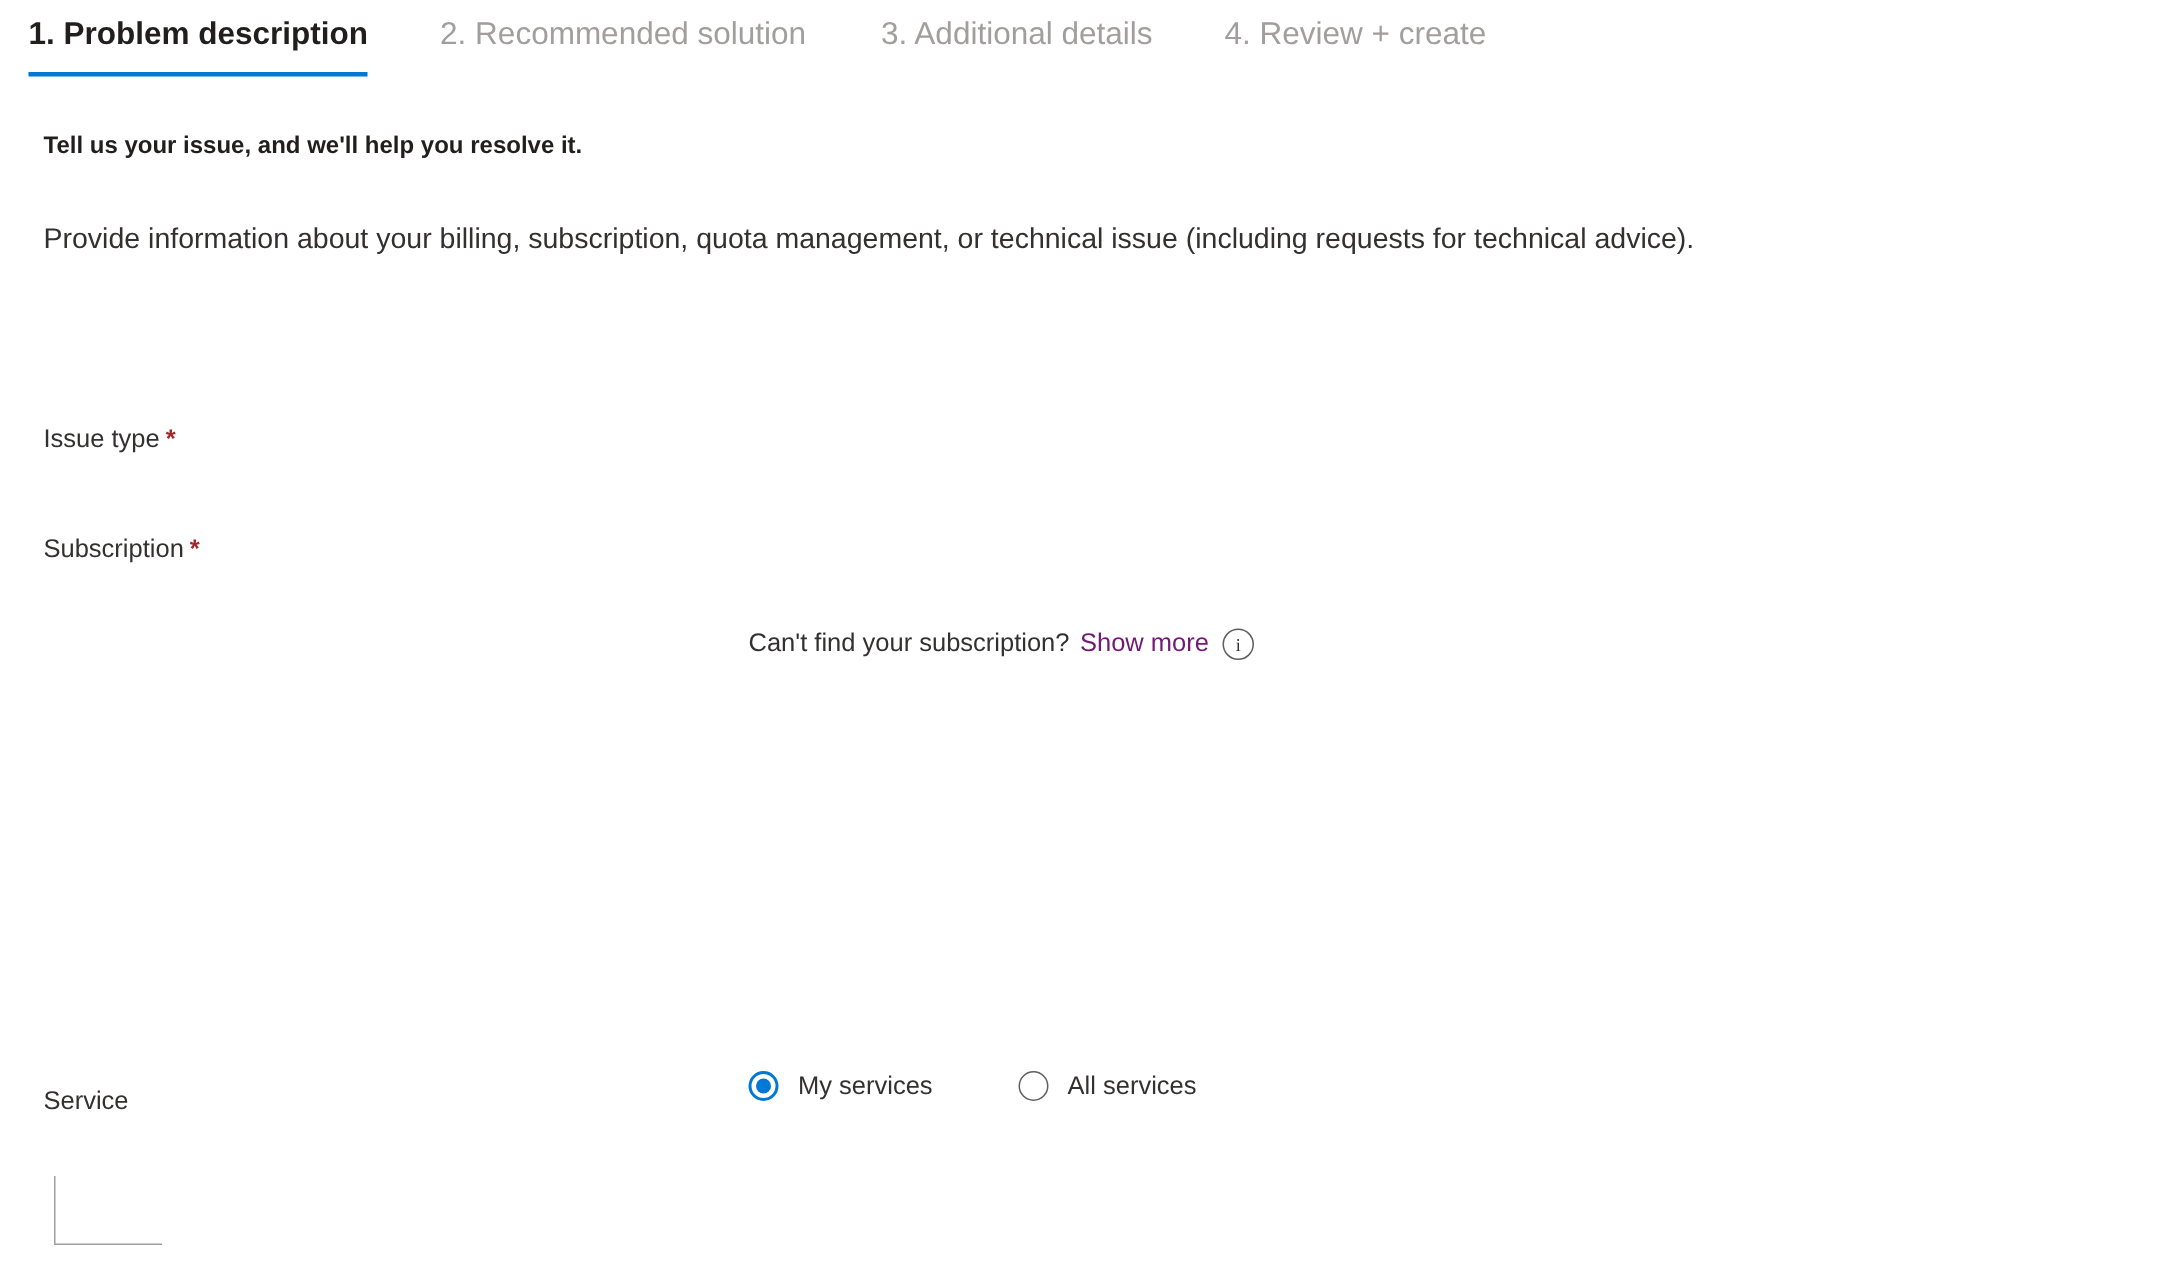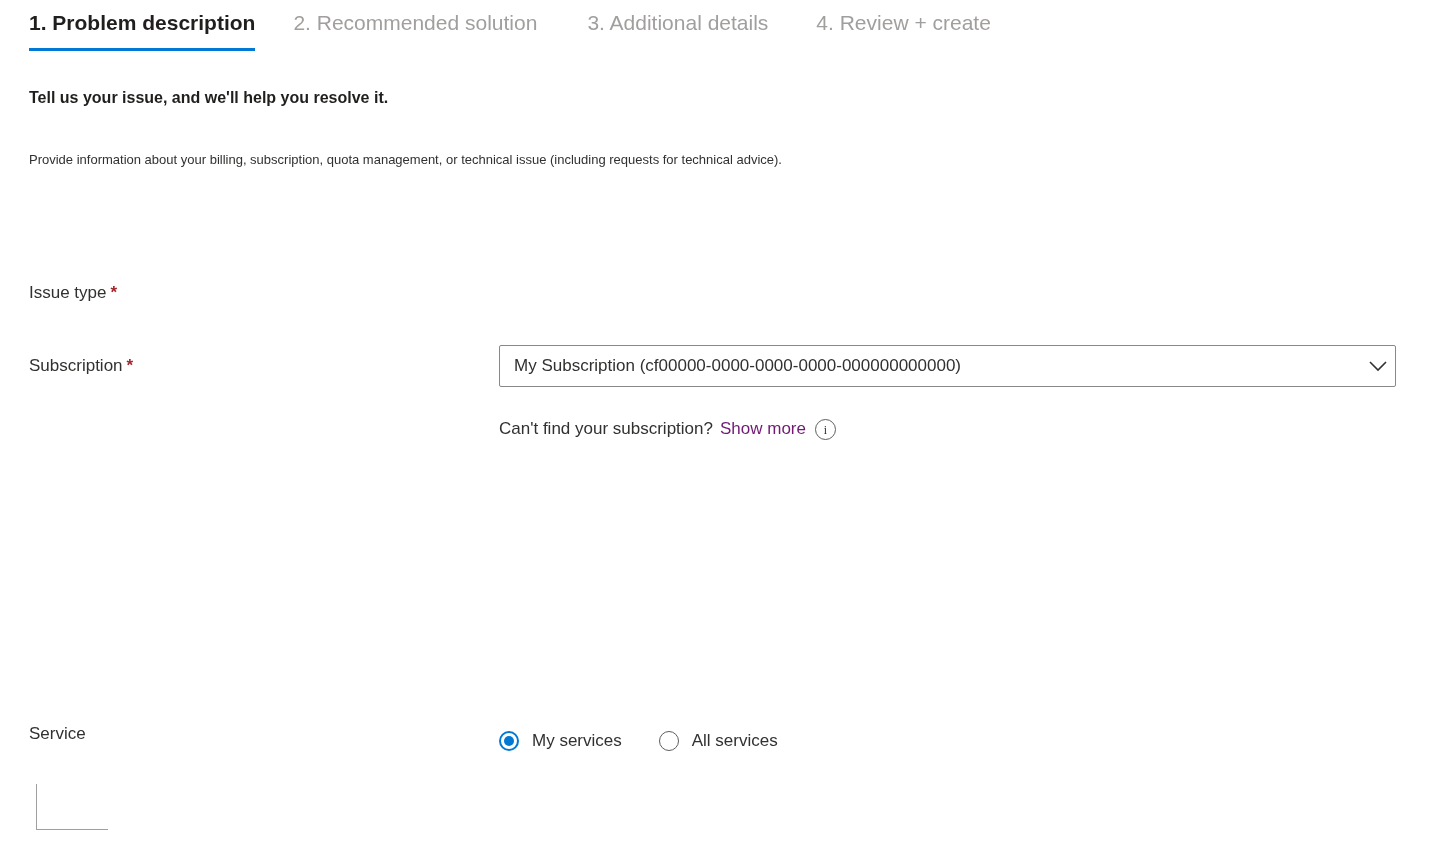--- a/index.html
+++ b/index.html
@@ -28,22 +28,22 @@
   }
   .tab {
     position: relative;
     font-size: 21px;
     line-height: 26px;
     padding: 10px 0 15px 0;
     white-space: nowrap;
     color: #a19f9d;
     cursor: pointer;
   }
-  .tab-1 { margin-left: 29px; }
-  .tab-2 { margin-left: 38px; }
+  .tab-1 { margin-left: 19px; }
+  .tab-2 { margin-left: 48px; }
   .tab-3 { margin-left: 50px; }
   .tab-4 { margin-left: 48px; }
   .tab.active {
     color: #201f1e;
     font-weight: bold;
   }
   .tab.active::after {
     content: "";
     position: absolute;
     left: 0;
@@ -61,21 +61,21 @@
     font-size: 16px;
     line-height: 28px;
     font-weight: bold;
     color: #201f1e;
   }
   .page-subtext {
     position: absolute;
     left: 29px;
     top: 144px;
     width: 1340px;
-    font-size: 13px;
+    font-size: 19px;
     line-height: 32px;
     color: #323130;
   }
 
   
   .form {
     position: absolute;
     left: 0;
     top: 260px;
     width: 1168px;
@@ -256,43 +256,35 @@
   <div class="row" style="height:73px;">
     <div class="label" style="top:22px;">
       <span>Issue type</span><span class="req">*</span>
     </div>
   </div>
 
   <div class="row" style="height:73px;">
     <div class="label" style="top:22px;">
       <span>Subscription</span><span class="req">*</span>
     </div>
-    <div class="field narrow" style="top:12px;">
-      <div class="field-value">My Subscription (cf00000-0000-0000-0000-000000000000)</div>
-      <div class="chevron">
-        <svg width="18" height="11" viewBox="0 0 18 11">
-            <path d="M1 1 L9 9 L17 1" fill="none" stroke="#323130" stroke-width="1.6"></path>
-          </svg>
-      </div>
-    </div>
   </div>
 
   <div class="row" style="height:74px;">
     <div class="hint" style="top:12px;">
       <span>Can't find your subscription?</span>
       <span class="hint-link">Show more</span>
       <span class="info-icon">i</span>
     </div>
   </div>
 
   <div class="row" style="height:77px;">
     <div class="label" style="top:243px;">
       <span>Service</span>
     </div>
-    <div class="radio-group" style="top:250px;">
+    <div class="radio-group" style="top:233px;gap:20px;">
       <div class="radio-opt selected">
         <span class="radio-mark"></span>
         <span class="radio-label">My services</span>
       </div>
       <div class="radio-opt">
         <span class="radio-mark"></span>
         <span class="radio-label">All services</span>
       </div>
     </div>
   </div>

